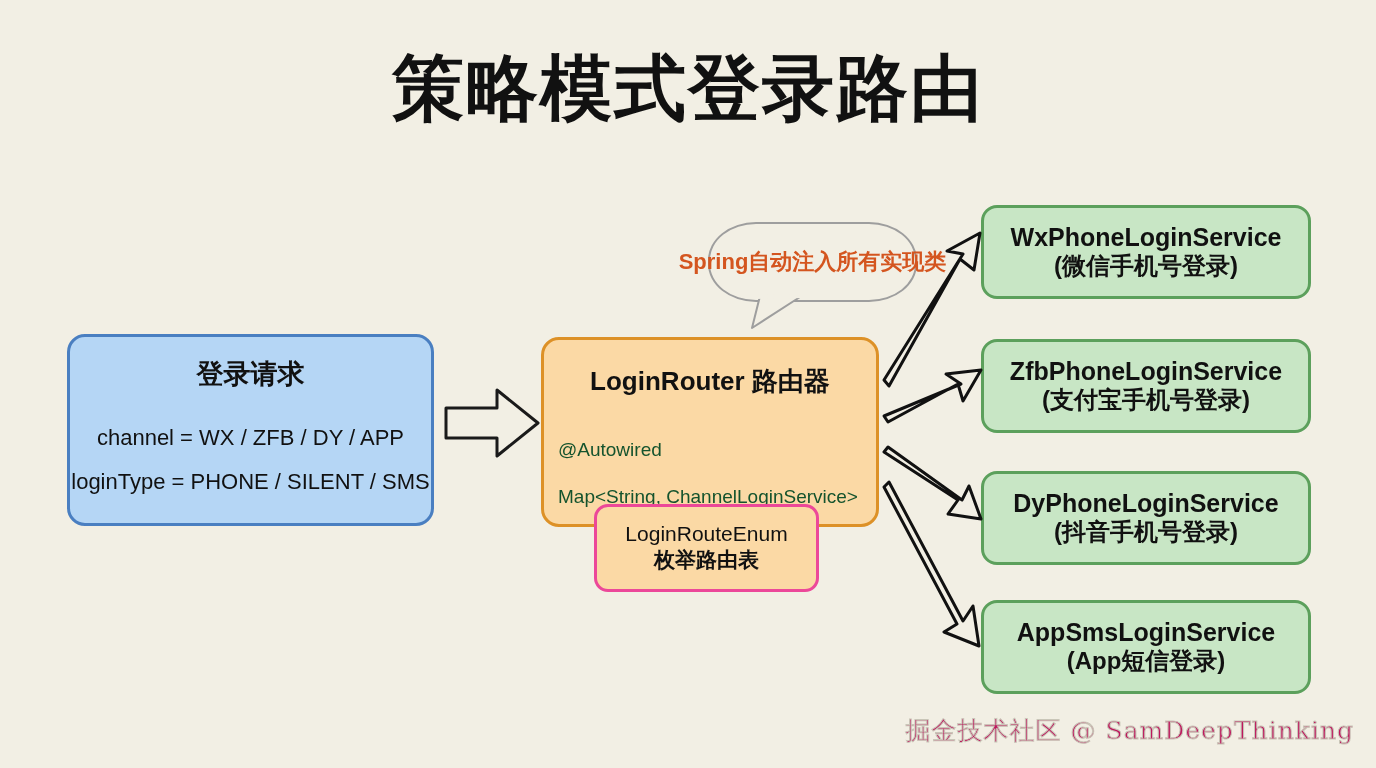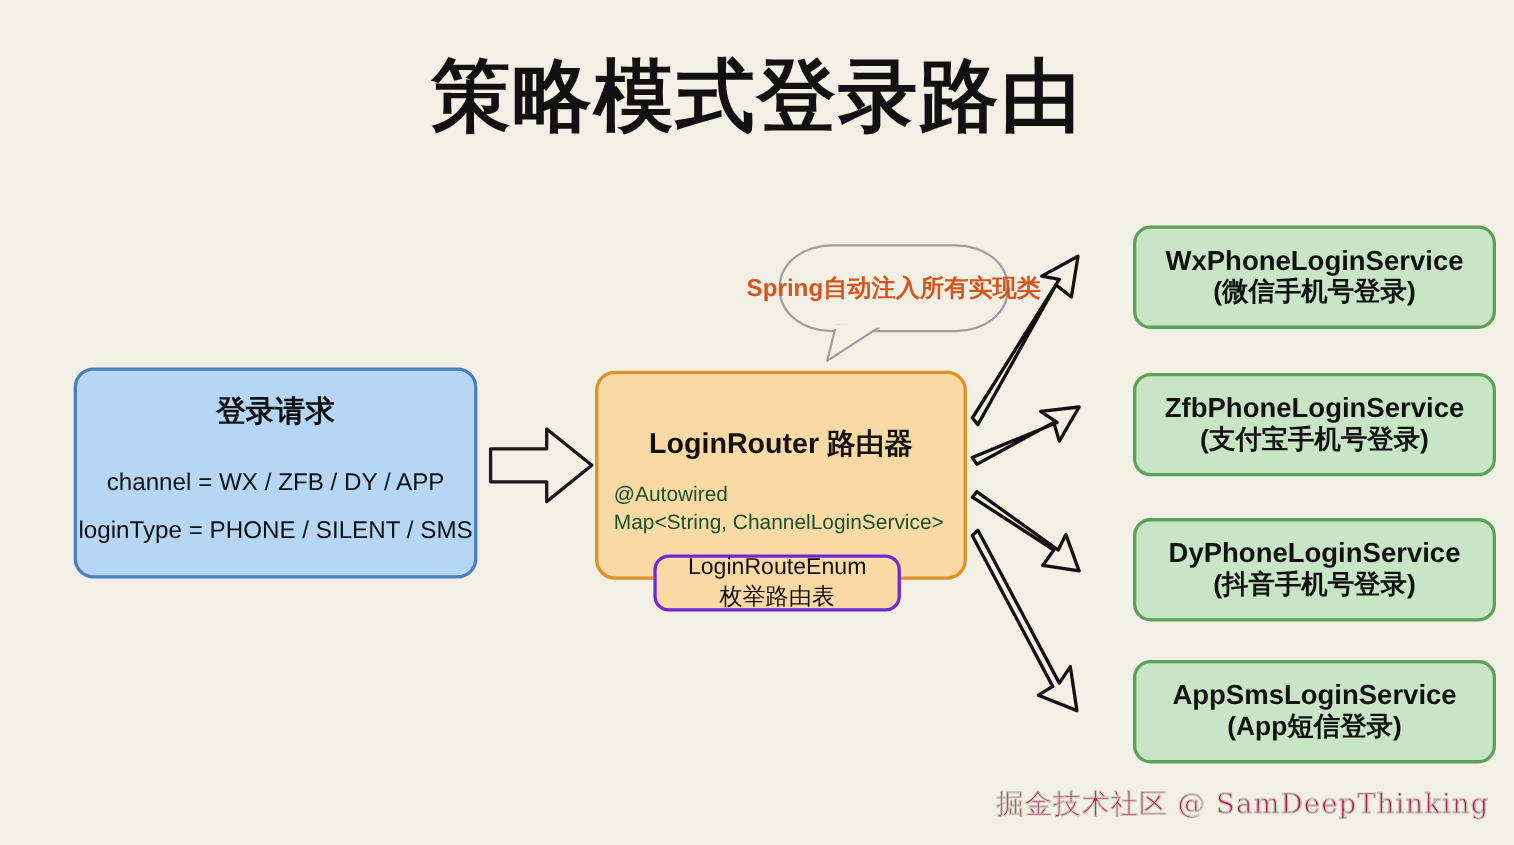--- a/index.html
+++ b/index.html
@@ -70,21 +70,21 @@
   #router-box {
     left: 541px;
     top: 337px;
     width: 338px;
     height: 190px;
     background: #fbd9a5;
     border: 3px solid #dd9127;
     border-radius: 18px;
     padding: 14px 14px;
     align-items: stretch;
-    justify-content: center;
+    justify-content: space-between;
   }
   #router-box .hdr {
     font-size: 26px;
     font-weight: 700;
     color: #111;
     text-align: center;
     margin-top: 10px;
     margin-bottom: 16px;
     white-space: nowrap;
   }
@@ -94,41 +94,41 @@
     text-align: left;
     line-height: 1.35;
     white-space: nowrap;
   }
 
   
   #enum-box {
     left: 594px;
     top: 504px;
     width: 225px;
-    height: 52px;
+    height: 88px;
     background: #fbd9a5;
-    border: 3px solid #6d28d9;
+    border: 3px solid #ec4899;
     border-radius: 14px;
   }
   #enum-box .l1 {
     font-size: 21px;
     font-weight: 400;
     color: #111;
     white-space: nowrap;
   }
   #enum-box .l2 {
     font-size: 21px;
-    font-weight: 400;
+    font-weight: 700;
     color: #111;
     white-space: nowrap;
   }
 
   
   .svc {
-    left: 1030px;
+    left: 981px;
     width: 330px;
     height: 94px;
     background: #c8e6c5;
     border: 3px solid #5ca05c;
     border-radius: 16px;
   }
   .svc .cls {
     font-size: 25px;
     font-weight: 700;
     color: #111;

